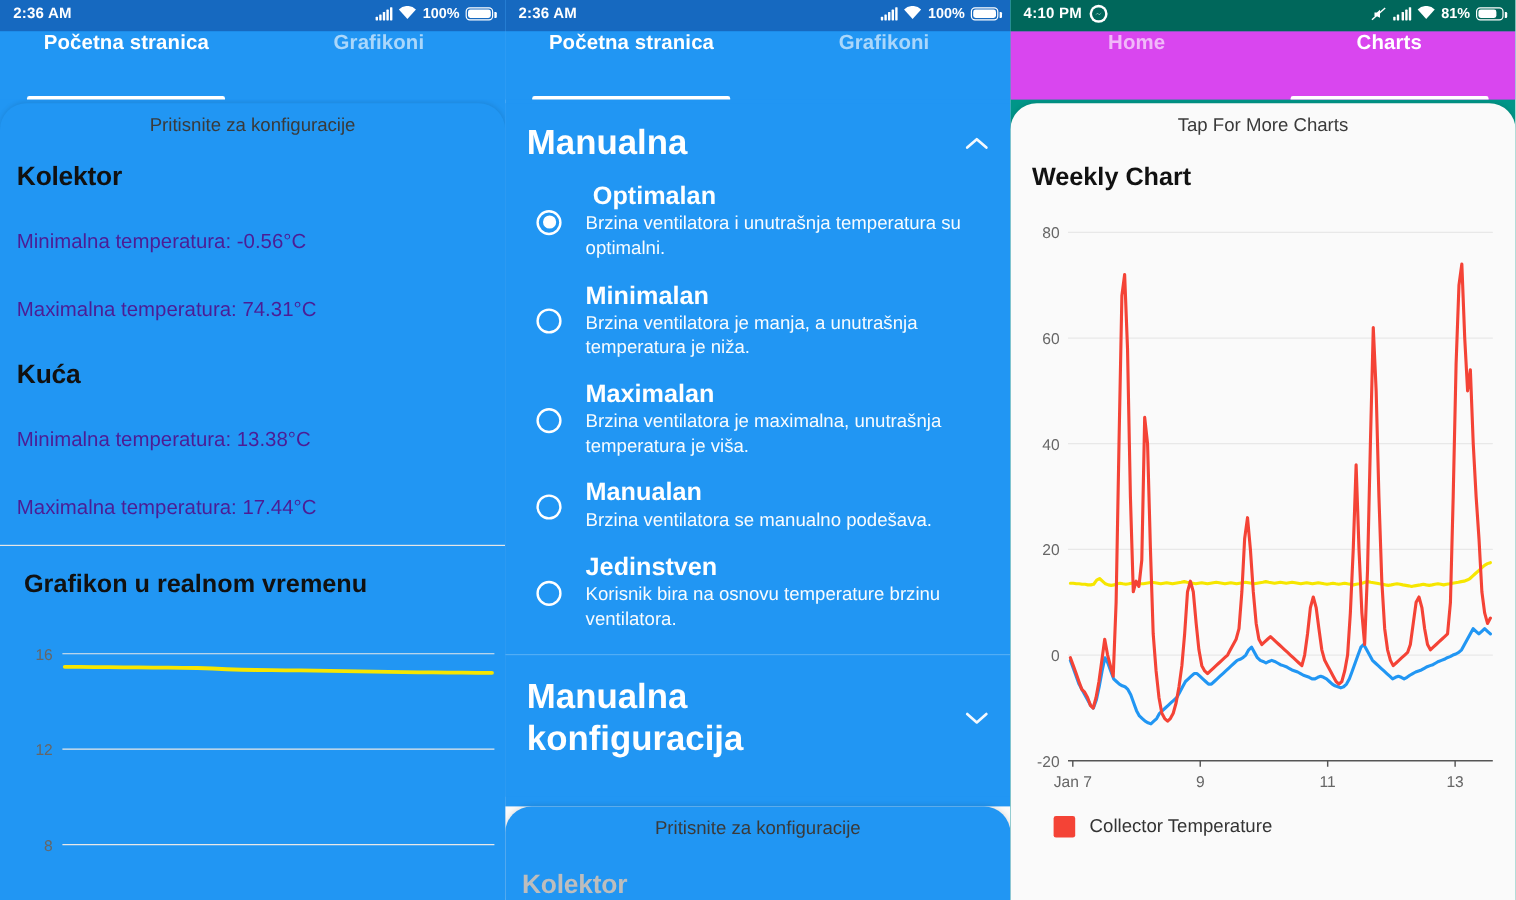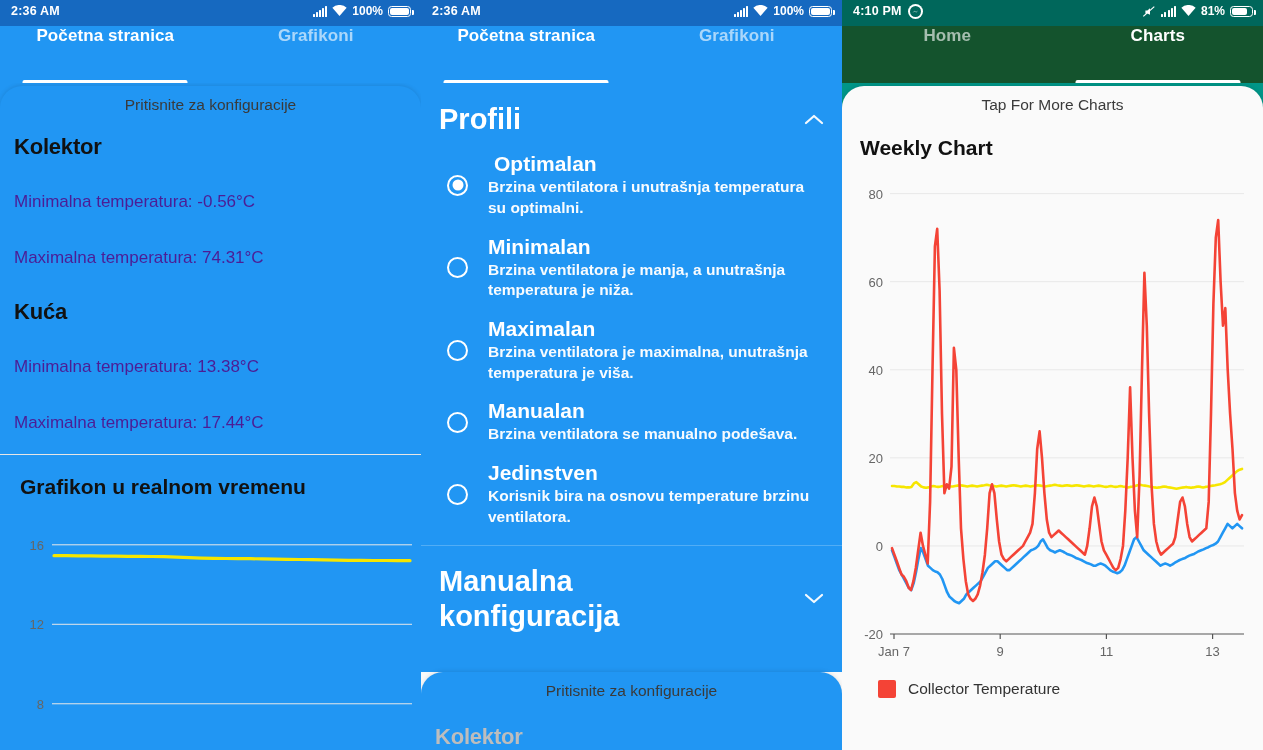--- a/index.html
+++ b/index.html
@@ -71,21 +71,21 @@
     padding: 16px 18px 12px 18px;
   }
   .panel-head h2 { color: #fff; font-size: 29px; font-weight: bold; line-height: 1.18; }
   .chev { color: #fff; font-size: 15px; opacity: .95; }
   .opt-list { padding: 0 16px 4px 16px; }
   .opt { display: flex; align-items: center; gap: 20px; padding: 4px 0 12px 10px; }
   .radio { width: 21px; height: 21px; border-radius: 50%; border: 2.2px solid #fff; flex: 0 0 21px; position: relative; }
   .radio.on::after { content:""; position:absolute; left:50%; top:50%; transform:translate(-50%,-50%); width:11px; height:11px; border-radius:50%; background:#fff; }
   .opt-text { flex: 1; }
   .opt-title { color: #fff; font-size: 21px; font-weight: bold; line-height: 1.15; margin-bottom: 1px; }
-  .opt-desc { color: #fff; font-size: 15.5px; font-weight: bold; line-height: 1.33; opacity: .97; }
+  .opt-desc { color: #fff; font-size: 15.5px; font-weight: normal; line-height: 1.33; opacity: .97; }
   .panel-sep { height: 1px; background: rgba(255,255,255,.22); margin: 2px 0 0 0; }
   .ghost-head h2 { opacity: .85; }
 
   
   .peek-under {
     position: absolute; left: 0; right: 0; top: 672px; bottom: 0;
     padding: 28px 14px 0 14px; z-index: 2;
   }
   .peek-under h2 { font-size: 22px; font-weight: bold; color: #b9b9b9; }
 
@@ -199,21 +199,21 @@
         <span>Grafikoni</span>
       </div>
     </div>
 
     <div class="peek-under" style="background:#fafafa;">
       <h2>Kolektor</h2>
     </div>
 
     <div class="sheet" style="top:86px;bottom:86px;border-radius:0;box-shadow:none;background:#2196f3;">
       <div class="panel-head">
-        <h2>Profili</h2>
+        <h2>Manualna</h2>
         <span class="chev">
           <svg width="20" height="13" viewBox="0 0 20 13">
               <path d="M2 10 10 3l8 7" stroke="#fff" stroke-width="2.2" fill="none" stroke-linecap="round" stroke-linejoin="round"></path>
             </svg>
         </span>
       </div>
 
       <div class="opt-list">
         <div class="opt">
           <span class="radio on"></span>
@@ -303,21 +303,21 @@
               <path d="M8 11.2 15.6 2.6A11 11 0 0 0 .4 2.6Z" fill="#fff"></path>
             </svg>
         </span>
         <span class="pct">81%</span>
         <span class="batt">
             <span style="width:15px;"></span>
           </span>
       </span>
     </div>
 
-    <div class="appbar" style="background:#14532d;">
+    <div class="appbar" style="background:#d946ef;">
       <div class="tab">
         <span>Home</span>
       </div>
       <div class="tab active">
         <span>Charts</span>
       </div>
     </div>
 
     <div class="sheet">
       <div class="sheet-handle-text">Tap For More Charts</div>

